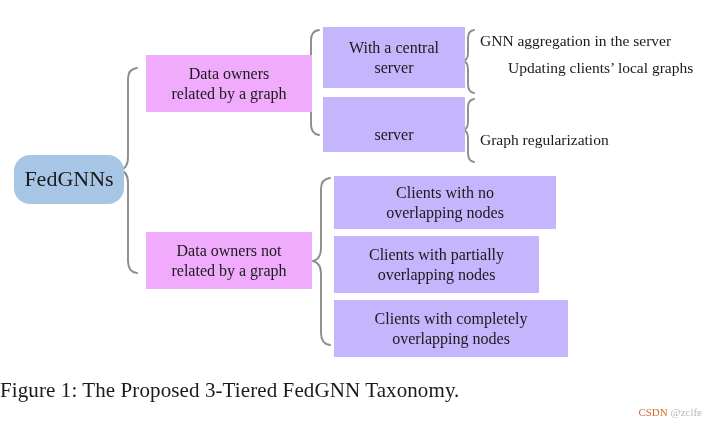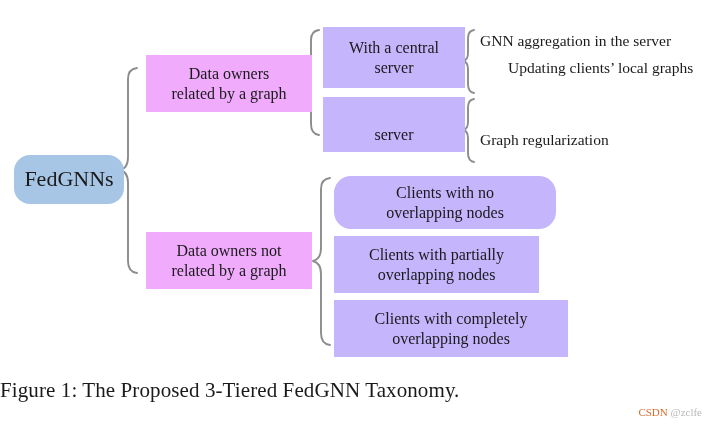--- a/index.html
+++ b/index.html
@@ -28,21 +28,21 @@
     font-size:16px;
     width:166px;
   }
   #t2-a{left:146px;top:55px;height:57px;}
   #t2-b{left:146px;top:232px;height:57px;}
 
   
   .tier3{background:#c4b5fd;font-size:16px;}
   #t3-a{left:323px;top:27px;width:142px;height:61px;}
   #t3-b{left:323px;top:97px;width:142px;height:55px;}
-  #t3-c{left:334px;top:176px;width:222px;height:53px;border-radius:17px;}
+  #t3-c{left:334px;top:176px;width:222px;height:53px;}
   #t3-d{left:334px;top:236px;width:205px;height:57px;}
   #t3-e{left:334px;top:300px;width:234px;height:57px;font-family:Liberation Serif, serif;}
 
   
   .tier4{position:absolute;font-size:15.5px;white-space:nowrap;
          text-align:left;line-height:1.2;}
   #t4-a{left:480px;top:32px;}
   #t4-b{left:480px;top:59px;margin-left:28px;}
   #t4-c{left:480px;top:101px;}
   #t4-d{left:480px;top:131px;}

